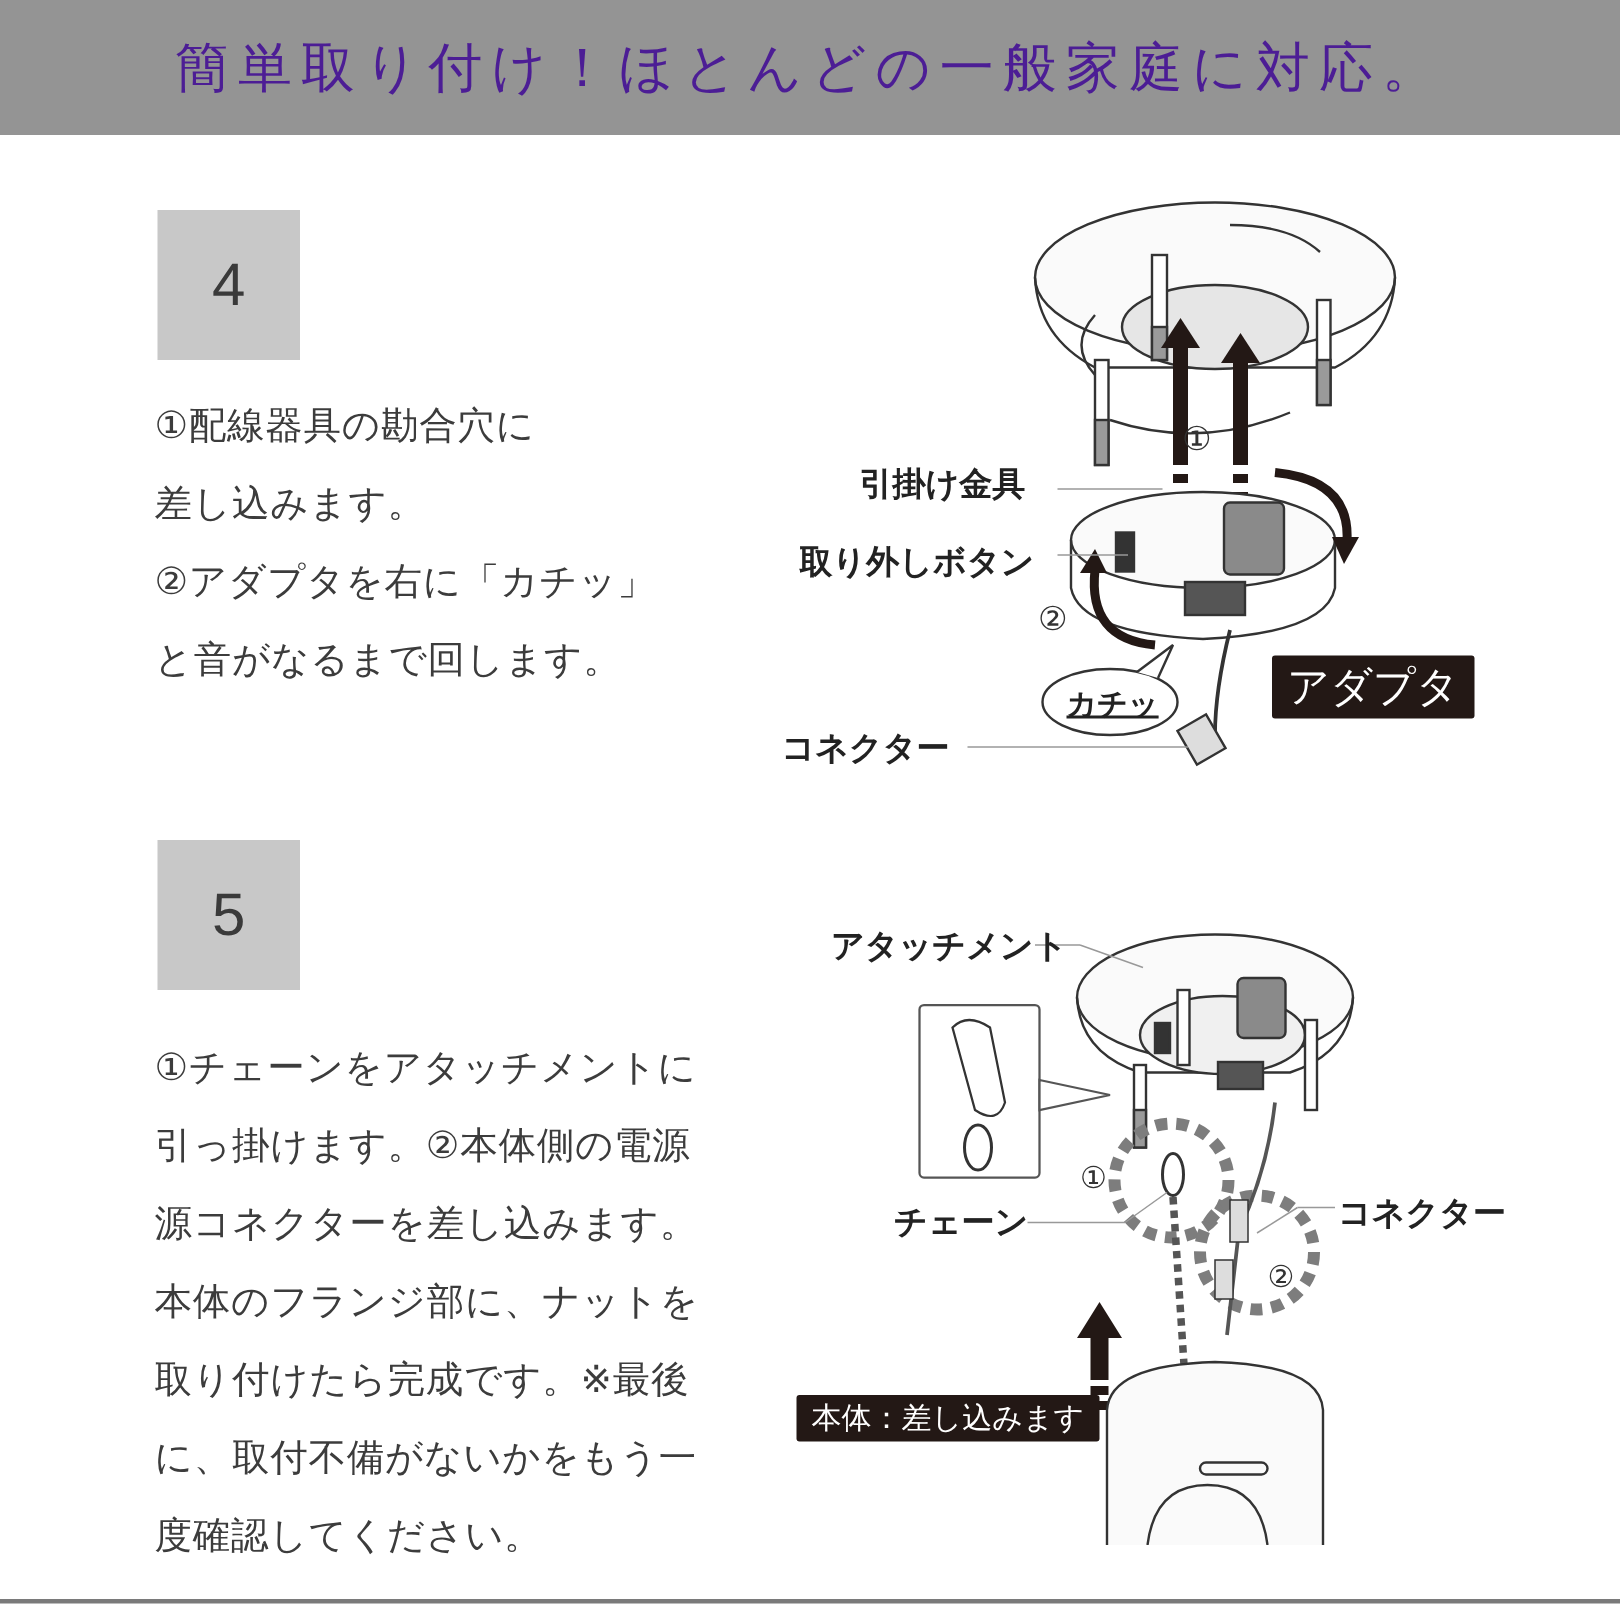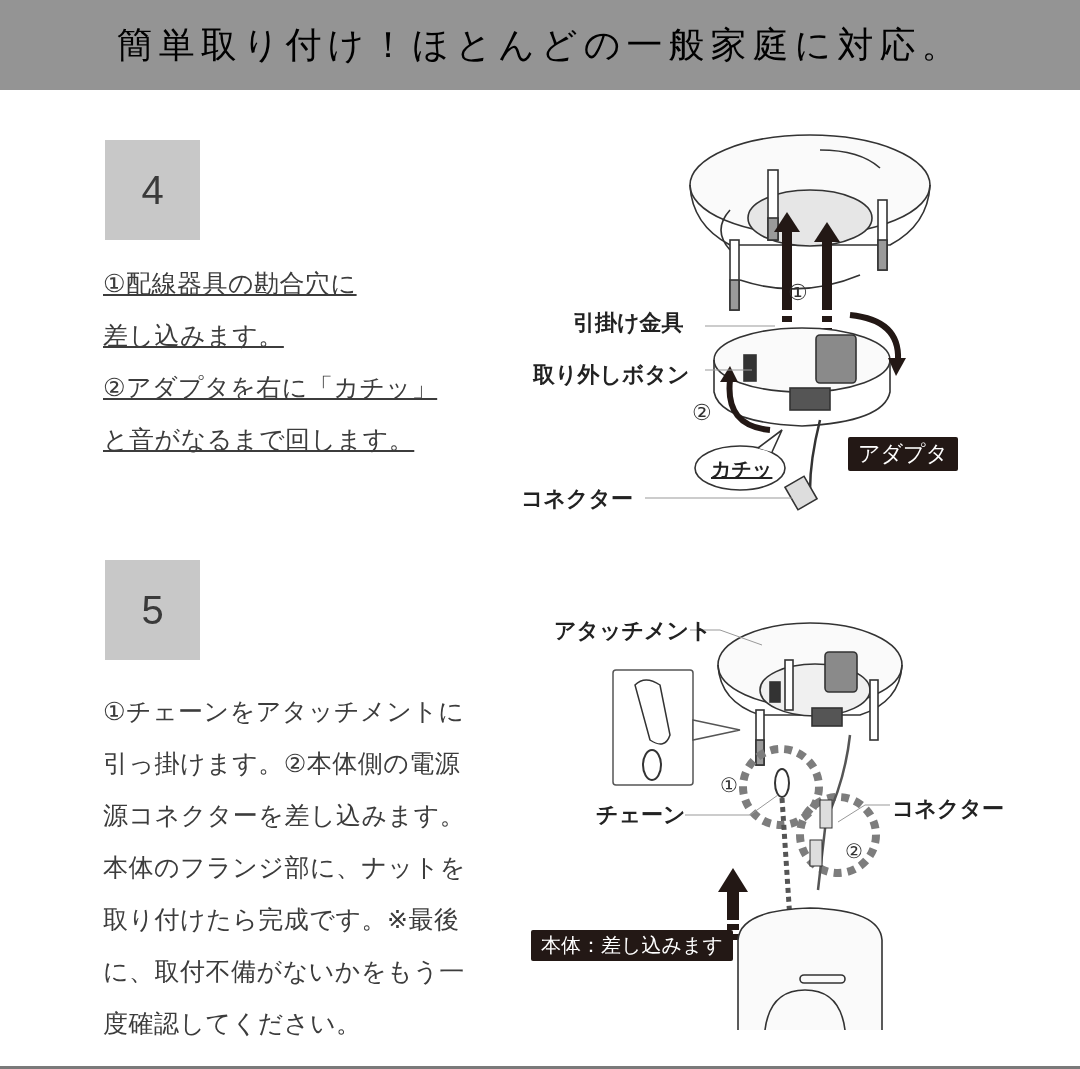--- a/index.html
+++ b/index.html
@@ -1,38 +1,38 @@
 <!DOCTYPE html>
 <html><head>
 <meta charset="utf-8">
 <style>
   html,body{margin:0;padding:0;background:#ffffff;}
   body{width:1080px;height:1069px;position:relative;overflow:hidden;font-family:"DejaVu Sans","Liberation Sans",sans-serif;color:#3a3a3a;}
   .header{position:absolute;left:0;top:0;width:1080px;height:90px;background:#949494;display:flex;align-items:center;justify-content:center;}
-  .header-title{color:#000000;font-size:36px;letter-spacing:6px;font-weight:normal;}
+  .header-title{color:#4c1d95;font-size:36px;letter-spacing:6px;font-weight:normal;}
   .step-box{position:absolute;left:105px;width:95px;height:100px;background:#c8c8c8;display:flex;align-items:center;justify-content:center;}
   .step-num{font-size:40px;color:#3a3a3a;font-family:"Liberation Sans",sans-serif;}
   .step-text{position:absolute;left:103px;font-size:25px;line-height:52px;color:#3c3c3c;letter-spacing:0.5px;}
   .step-text .line{display:block;white-space:nowrap;}
   .illus{position:absolute;}
   .label{position:absolute;font-size:22px;font-weight:bold;color:#222;white-space:nowrap;}
-  .dark-tag{position:absolute;background:#231815;color:#ffffff;font-size:22px;padding:2px 10px;border-radius:2px;white-space:nowrap;}
+  .dark-tag{position:absolute;background:#231815;color:#ffffff;font-size:28px;padding:2px 10px;border-radius:2px;white-space:nowrap;}
   .bottom-rule{position:absolute;left:0;top:1066px;width:1080px;height:3px;background:#7a7a7a;}
 </style>
 </head>
 <body>
 
 <div class="header">
   <span class="header-title">簡単取り付け！ほとんどの一般家庭に対応。</span>
 </div>
 
 <div class="step-box" style="top:140px;">
   <span class="step-num">4</span>
 </div>
-<div class="step-text" style="top:258px;text-decoration:underline;">
+<div class="step-text" style="top:258px;">
   <span class="line">①配線器具の勘合穴に</span>
   <span class="line">差し込みます。</span>
   <span class="line">②アダプタを右に「カチッ」</span>
   <span class="line">と音がなるまで回します。</span>
 </div>
 
 <svg class="illus" style="left:520px;top:130px;" width="480" height="400" viewBox="0 0 480 400">
   <g fill="none" stroke="#333" stroke-width="1.6">
 
     <ellipse cx="290" cy="55" rx="120" ry="50" fill="#fafafa"></ellipse>

